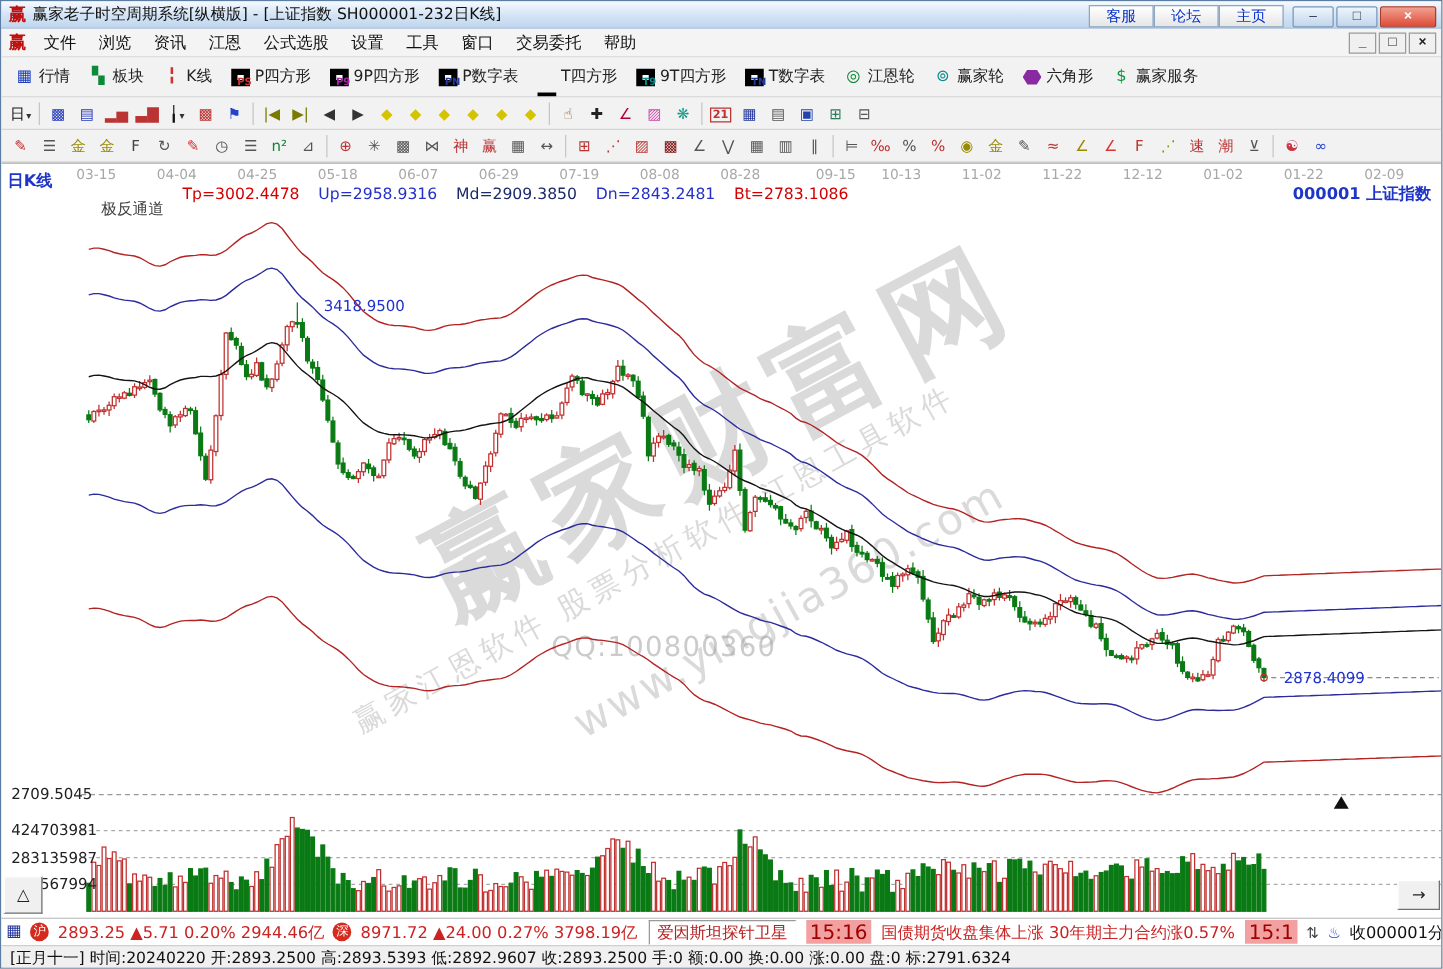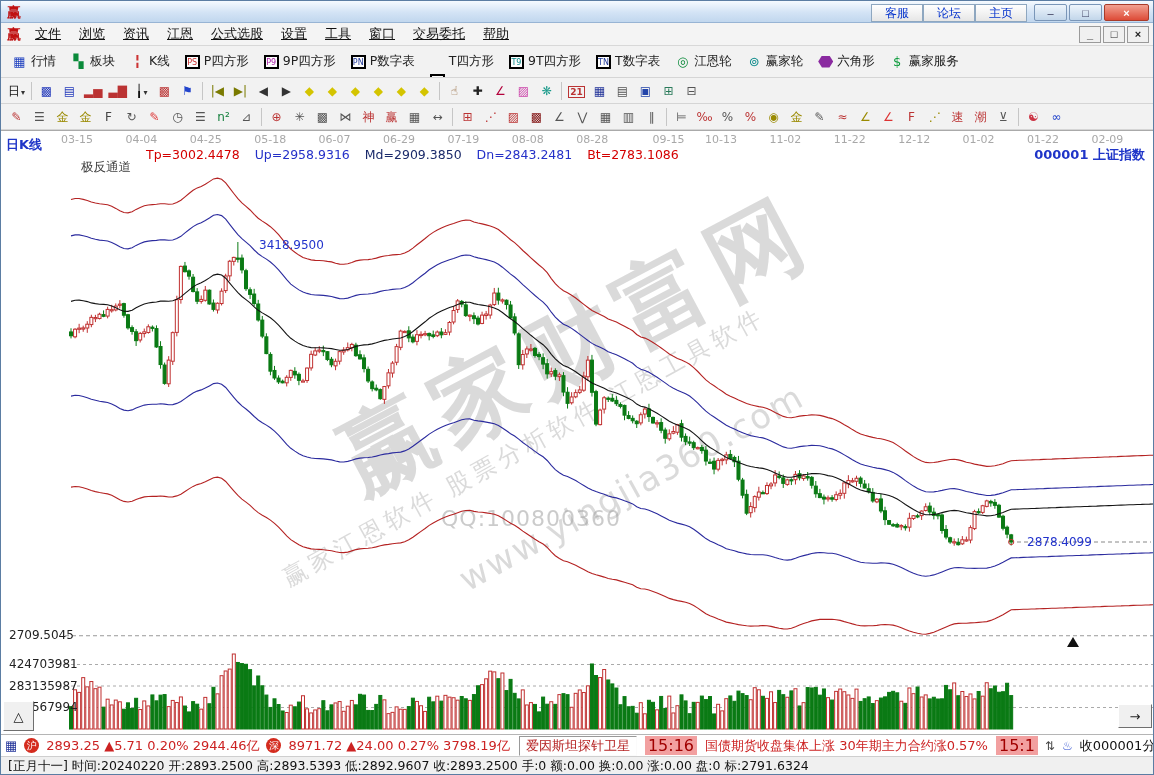--- a/index.html
+++ b/index.html
@@ -8,29 +8,29 @@
   
   .titlebar{height:22px;display:flex;align-items:center;padding:0 4px;background:linear-gradient(#f5faff,#d3e3f5 55%,#c1d7ee);border-bottom:1px solid #98b4d4;}
   .app-icon{color:#c01111;font-weight:bold;font-size:14px;margin:0 5px 0 2px;line-height:1;}
   .title-text{font-size:12.5px;color:#101010;white-space:nowrap;}
   .tb-right{margin-left:auto;display:flex;align-items:center;gap:5px;}
   .tb-btn{height:18px;padding:0 13px;background:linear-gradient(#ffffff,#e6e6e6);border:1px solid #8ea7c0;color:#0030cc;font-size:12px;line-height:16px;font-family:inherit;}
   .winctl{width:33px;height:17px;border:1px solid #7a96b8;border-radius:2px;background:linear-gradient(#eef5fc,#c2d6ea);font-size:11px;line-height:14px;color:#335;padding:0;margin-left:2px;}
   .winctl.close{width:45px;background:linear-gradient(#f2a191,#dd4b37);border-color:#a93b29;color:#fff;font-weight:bold;}
   
   .menubar{height:23px;display:flex;align-items:center;background:#f4f4f4;border-bottom:1px solid #d8d8d8;padding:0 4px;font-size:13px;color:#111;}
-  .menu-item{padding:2px 9px;cursor:default;text-decoration:underline;}
+  .menu-item{padding:2px 9px;cursor:default;}
   .mdi{margin-left:auto;display:flex;gap:2px;}
   .mdi button{width:22px;height:17px;font-size:11px;line-height:13px;background:#f0f0f0;border:1px solid #9a9a9a;padding:0;color:#222;font-weight:bold;}
   
   .toolbar{display:flex;align-items:center;background:#f2f2f2;border-bottom:1px solid #d5d5d5;padding:0 4px;overflow:hidden;}
   #toolbar1{height:32px;gap:1px;}
   .tb1{display:inline-flex;align-items:center;gap:4px;border:1px solid transparent;background:transparent;font-size:12.5px;color:#222;padding:3px 6px;font-family:inherit;white-space:nowrap;}
   .tb1i{font-size:13px;min-width:15px;text-align:center;line-height:1;}
-  .badge{font-size:8px;font-weight:normal;border:2px solid #000000;width:15px;height:14px;line-height:12px;display:inline-block;background:#fdfdfd;}
+  .badge{font-size:8px;font-weight:bold;border:5px solid #000000;width:15px;height:14px;line-height:12px;display:inline-block;background:#fdfdfd;}
   .hex{width:13px;height:12px;display:inline-block;clip-path:polygon(25% 0,75% 0,100% 50%,75% 100%,25% 100%,0 50%);}
   .vsep{width:1px;height:18px;background:#c6c6c6;margin:0 3px;flex:none;}
   #toolbar2{height:26px;}
   #toolbar3{height:26px;}
   .tbs{min-width:23px;height:21px;border:1px solid transparent;background:transparent;font-size:12px;line-height:1;padding:1px 2px;font-family:inherit;white-space:nowrap;}
   .tbs .bx{border:1px solid #b33;font-size:9px;font-weight:bold;padding:0 1px;}
   .dd{font-size:8px;color:#333;margin-left:1px;}
   
   .chart{position:relative;height:604px;background:#fff;border-top:1px solid #aaa;overflow:hidden;}
   #ksvg{position:absolute;left:0;top:0;}
@@ -57,20 +57,21 @@
   .tick-label{color:#111;}
   .sbar2{height:20px;display:flex;align-items:center;background:#f0f0f0;border-top:1px solid #cfcfcf;font-size:12.5px;color:#111;padding:0 7px;white-space:nowrap;overflow:hidden;}
 </style>
 </head>
 <body>
 
 <div class="window">
 
   <div class="titlebar">
     <span class="app-icon">赢</span>
+    <span class="title-text">赢家老子时空周期系统[纵横版] - [上证指数  SH000001-232日K线]</span>
     <div class="tb-right">
       <span id="tb-btns"><button class="tb-btn">客服</button><button class="tb-btn">论坛</button><button class="tb-btn">主页</button></span>
       <span id="win-ctls"><button class="winctl">–</button><button class="winctl">□</button><button class="winctl close">×</button></span>
     </div>
   </div>
 
   <div class="menubar">
     <span class="app-icon">赢</span>
     <div id="menu-items" style="display:flex">
         <div class="menu-item">文件</div>

